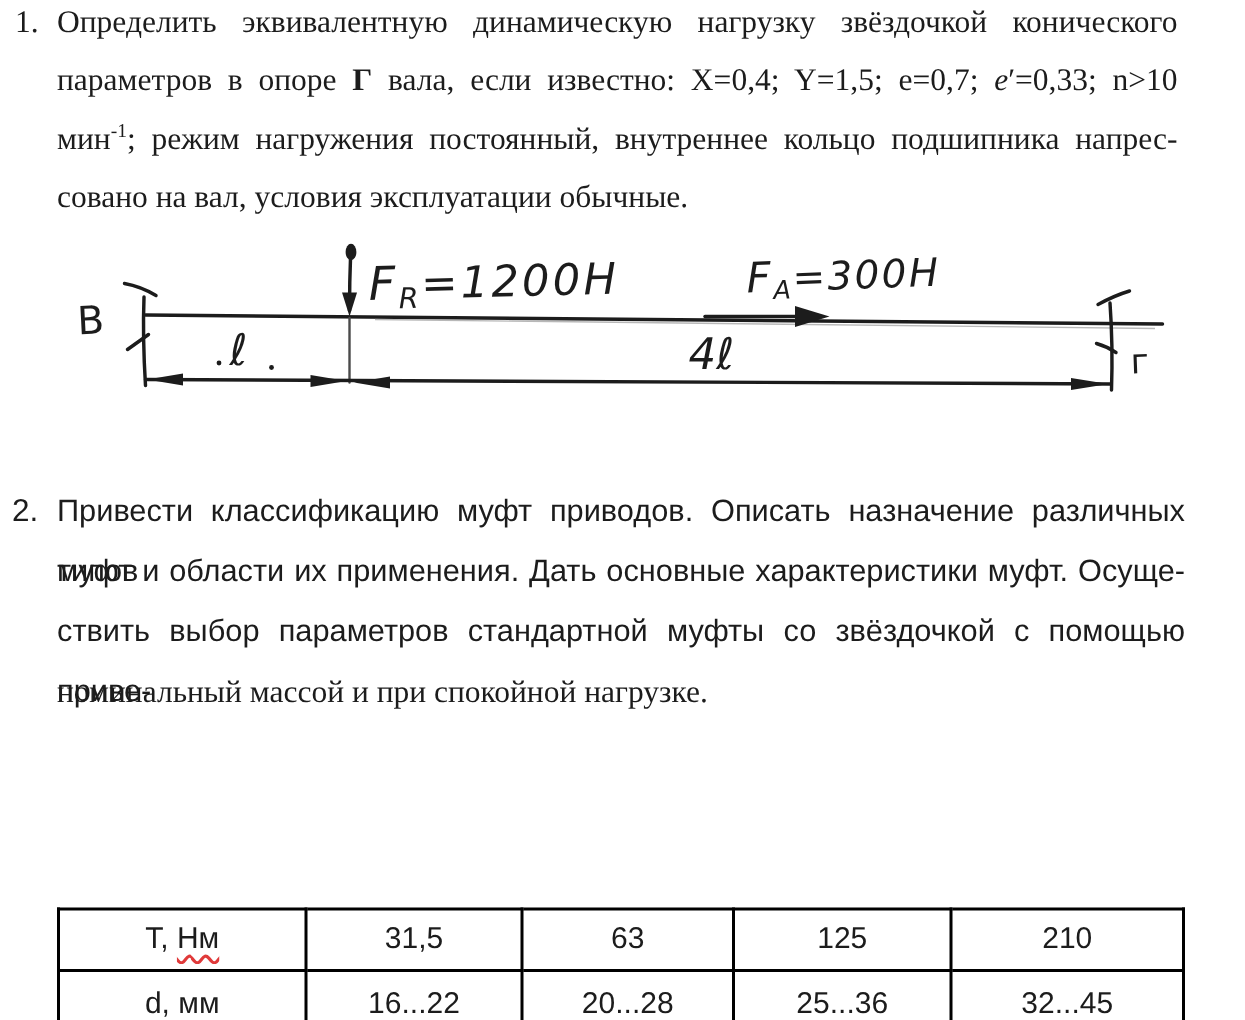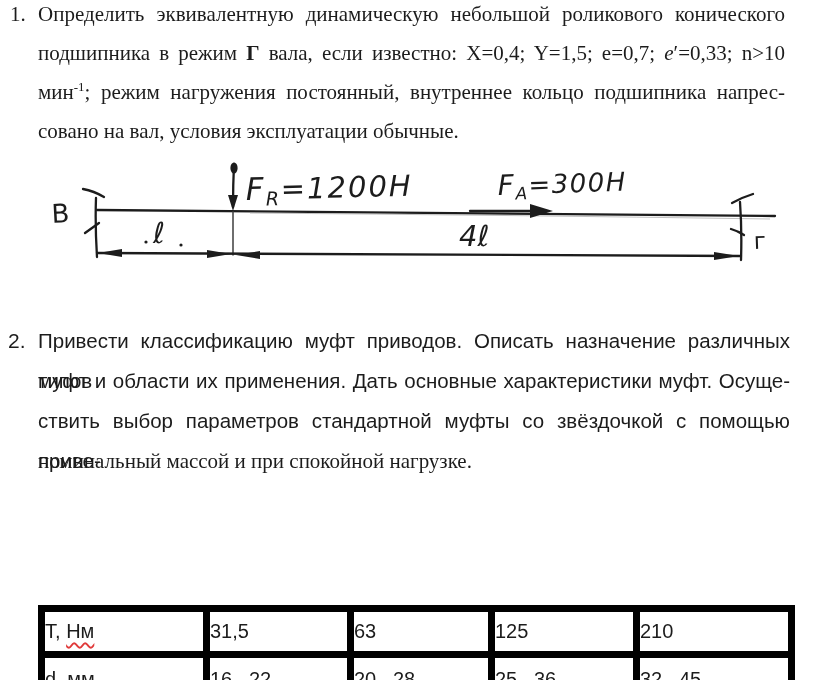--- a/index.html
+++ b/index.html
@@ -23,33 +23,33 @@
   
   #diagram{position:absolute;left:0;top:150px;}
   #diagram .ink{stroke:#1c1c1c;stroke-width:2.3;fill:none;stroke-linecap:round;}
   #diagram .thin{stroke:#4a4a4a;stroke-width:1.6;fill:none;stroke-linecap:round;}
   #diagram .fillink{fill:#1c1c1c;stroke:none;}
   #diagram text{fill:#1c1c1c;font-family:"DejaVu Sans",sans-serif;}
   .hand{font-style:italic;}
   
   #params-table{position:absolute;left:38px;top:605px;border-collapse:collapse;table-layout:fixed;
         font-family:"Liberation Sans",sans-serif;font-size:20px;}
-  #params-table td{border:7px solid #000000;text-align:left;vertical-align:middle;padding:0;}
+  #params-table td{border:2px solid #000000;text-align:center;vertical-align:middle;padding:0;}
   #params-table tr:nth-child(1) td{height:39px;}
   #params-table tr:nth-child(2) td{height:42px;}
 </style>
 </head>
 <body>
 
 <div id="page">
 
   <span class="pnum num-serif" style="left:10px;top:-5px;line-height:39px;height:39px;">1.</span>
   <div class="problem p1" style="left:38px;top:-5px;width:747px;">
-      <div class="jline"><span>Определить эквивалентную динамическую небольшой роликового конического</span></div>
-      <div class="jline"><span>подшипника в режим </span><span class="b">Г</span><span> вала, если известно: X=0,4; Y=1,5; e=0,7; </span><span class="i">e</span><span>′=0,33; n&gt;10</span></div>
+      <div class="jline"><span>Определить эквивалентную динамическую нагрузку звёздочкой конического</span></div>
+      <div class="jline"><span>параметров в опоре </span><span class="b">Г</span><span> вала, если известно: X=0,4; Y=1,5; e=0,7; </span><span class="i">e</span><span>′=0,33; n&gt;10</span></div>
       <div class="jline"><span>мин</span><span class="sup">-1</span><span>; режим нагружения постоянный, внутреннее кольцо подшипника напрес-</span></div>
       <div class="jline last"><span>совано на вал, условия эксплуатации обычные.</span></div>
     </div>
 
   <svg id="diagram" width="830" height="155" viewBox="0 0 830 155">
 
     <path class="ink" d="M 97 60 Q 430 62 775 66"></path>
     <path d="M 250 63 Q 500 65 770 69" stroke="#9a9a9a" stroke-width="0.9" fill="none" opacity="0.7"></path>
 
     <g>

